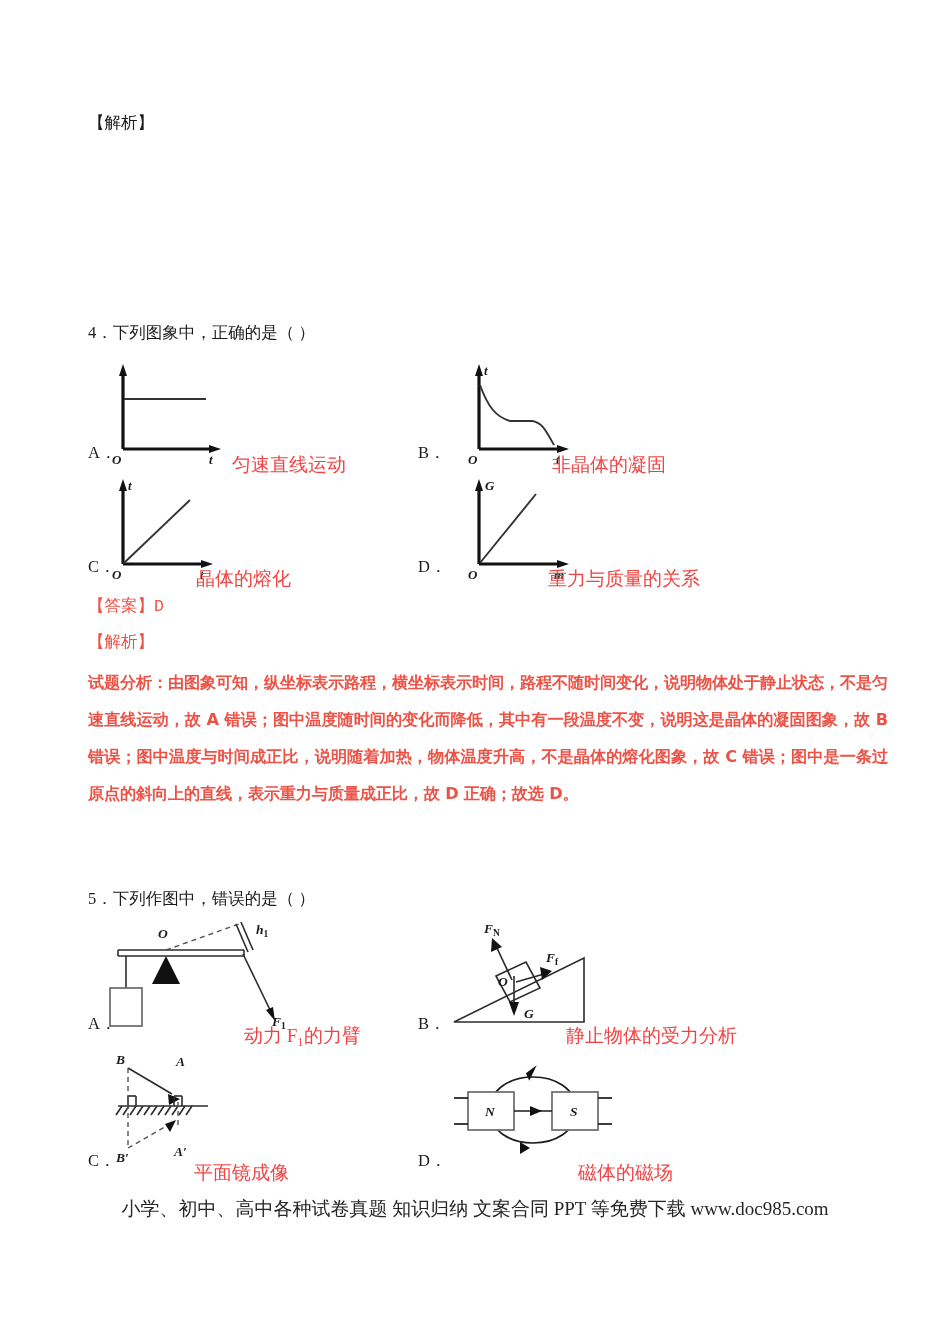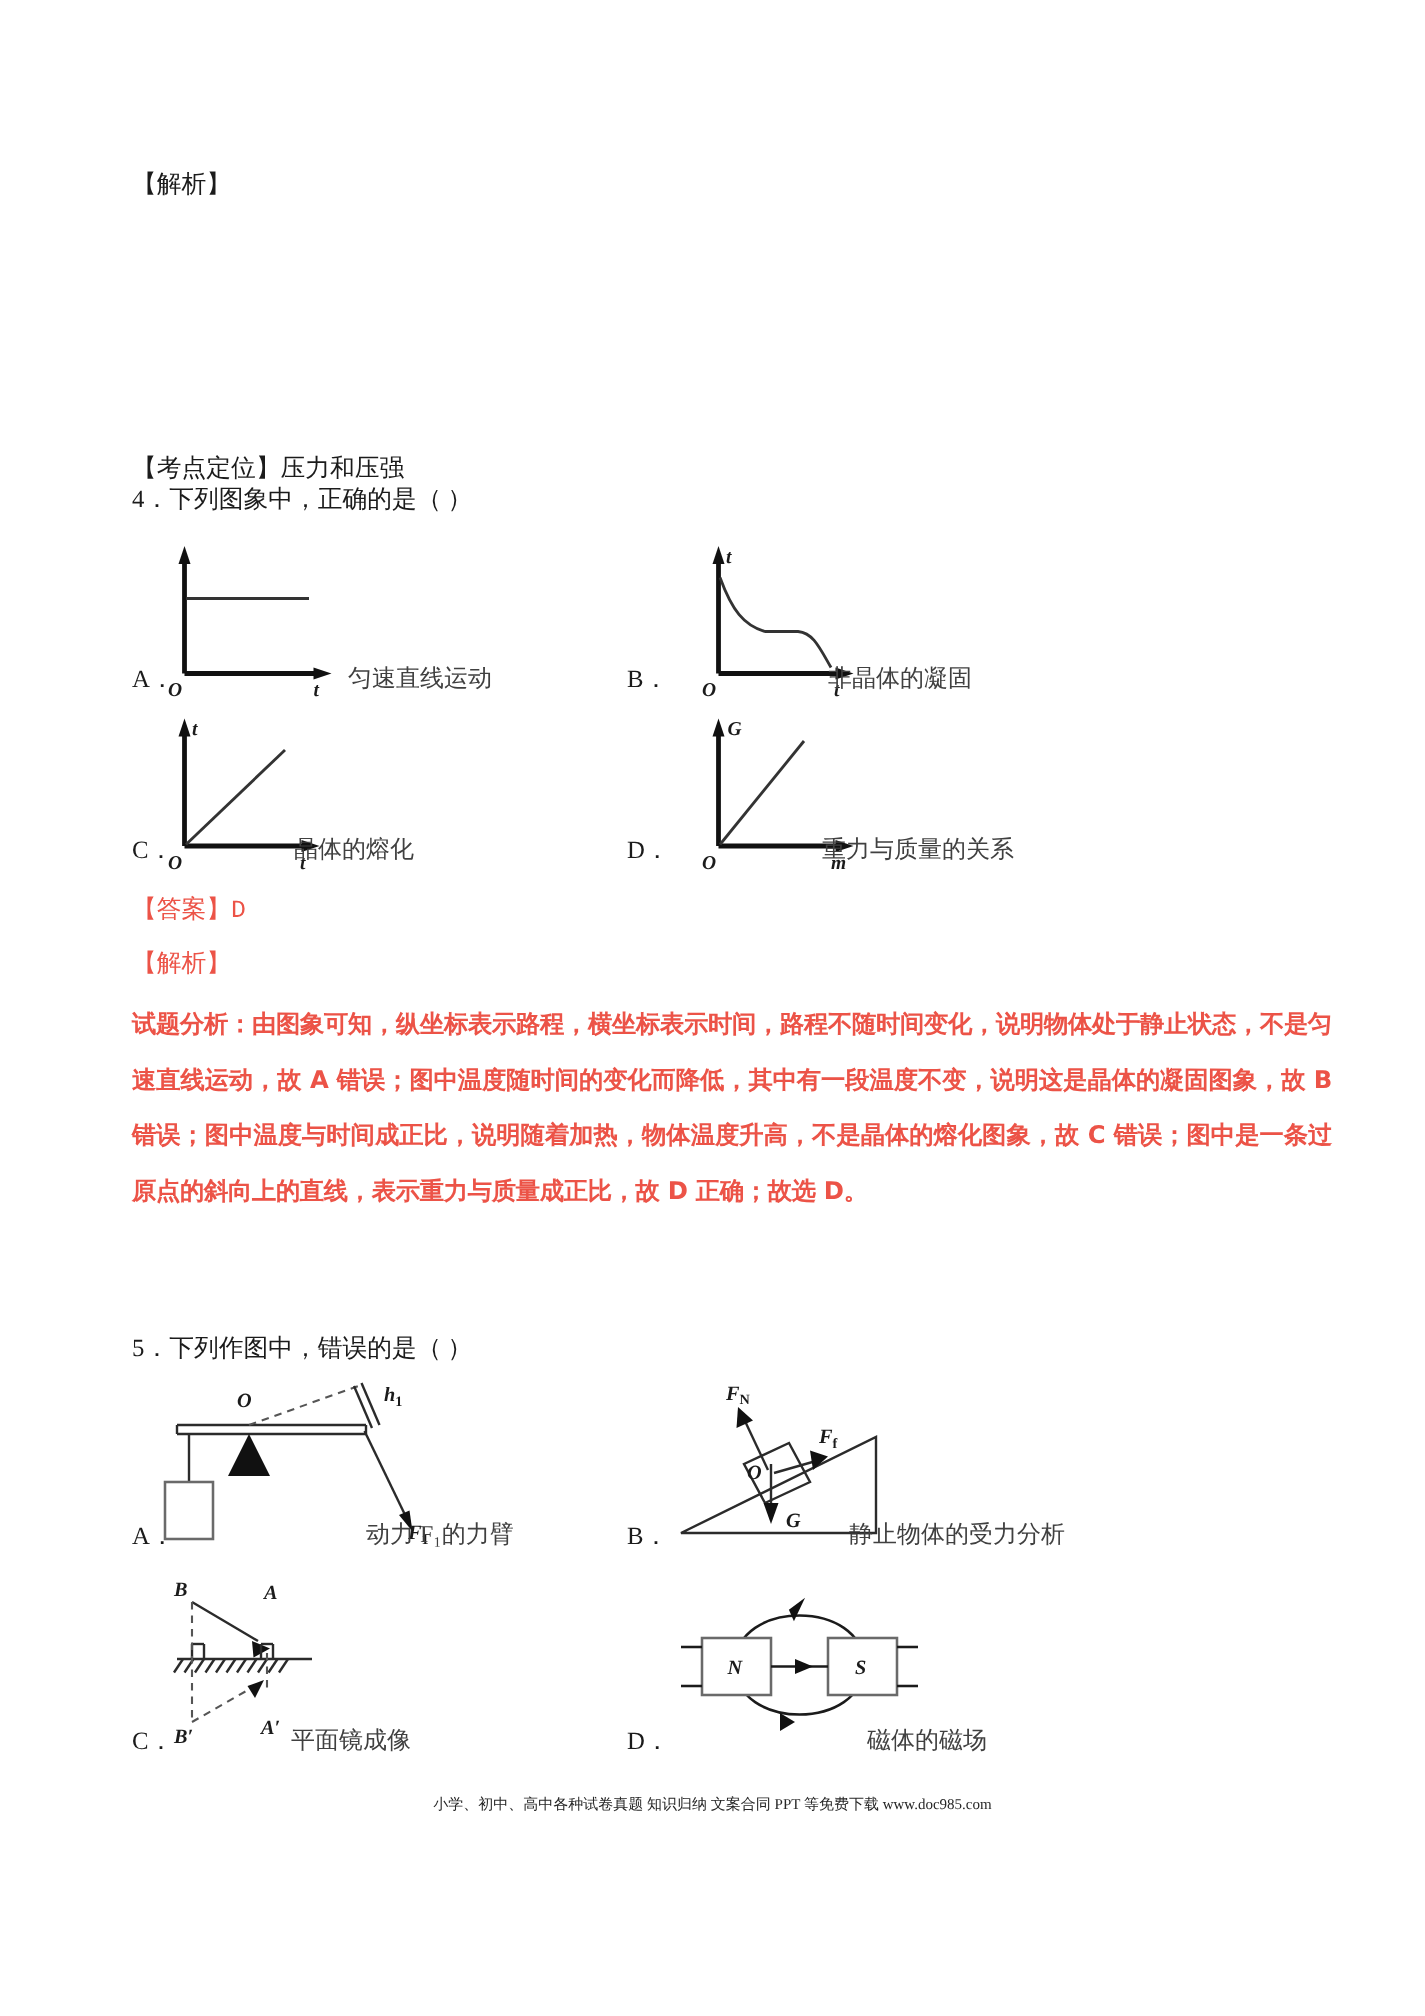--- a/index.html
+++ b/index.html
@@ -64,29 +64,30 @@
     font-size: 16.5px;
     color: #1b1b1b;
   }
   .opt-letter {
     position: absolute;
     font-size: 16.5px;
     color: #1b1b1b;
   }
   .opt-caption {
     position: absolute;
-    font-size: 16px;
-    color: #404040;
+    font-size: 19px;
+    color: #ef4444;
+    margin-top: 10px;
   }
   .footer {
     position: absolute;
     left: 0;
     width: 950px;
     text-align: center;
-    font-size: 10px;
+    font-size: 19px;
     color: #262626;
   }
   .fig {
     position: absolute;
   }
   svg { display: block; overflow: visible; }
   .axis { stroke: #111; stroke-width: 3.2; fill: none; }
   .curve { stroke: #333; stroke-width: 1.9; fill: none; }
   .axlabel {
     font-family: "Liberation Serif", serif;
@@ -115,21 +116,20 @@
   .magline { stroke: #1b1b1b; stroke-width: 1.7; fill: none; }
 </style>
 </head>
 <body>
 
 <div class="page">
 
   <div class="label-line" style="top:108px;">【解析】</div>
 
 
-  <div class="label-line" style="top:297px;">【考点定位】压力和压强</div>
 
   <div class="q-line" style="top:322px;">4．下列图象中，正确的是（      ）</div>
 
   <div class="fig" style="left:110px; top:363px;">
     <svg width="120" height="92" viewBox="0 0 120 92">
 
       <line class="axis" x1="13" y1="86" x2="13" y2="8"></line>
       <polygon points="13,1 9,13 17,13" fill="#111"></polygon>
 
       <line class="axis" x1="13" y1="86" x2="104" y2="86"></line>

